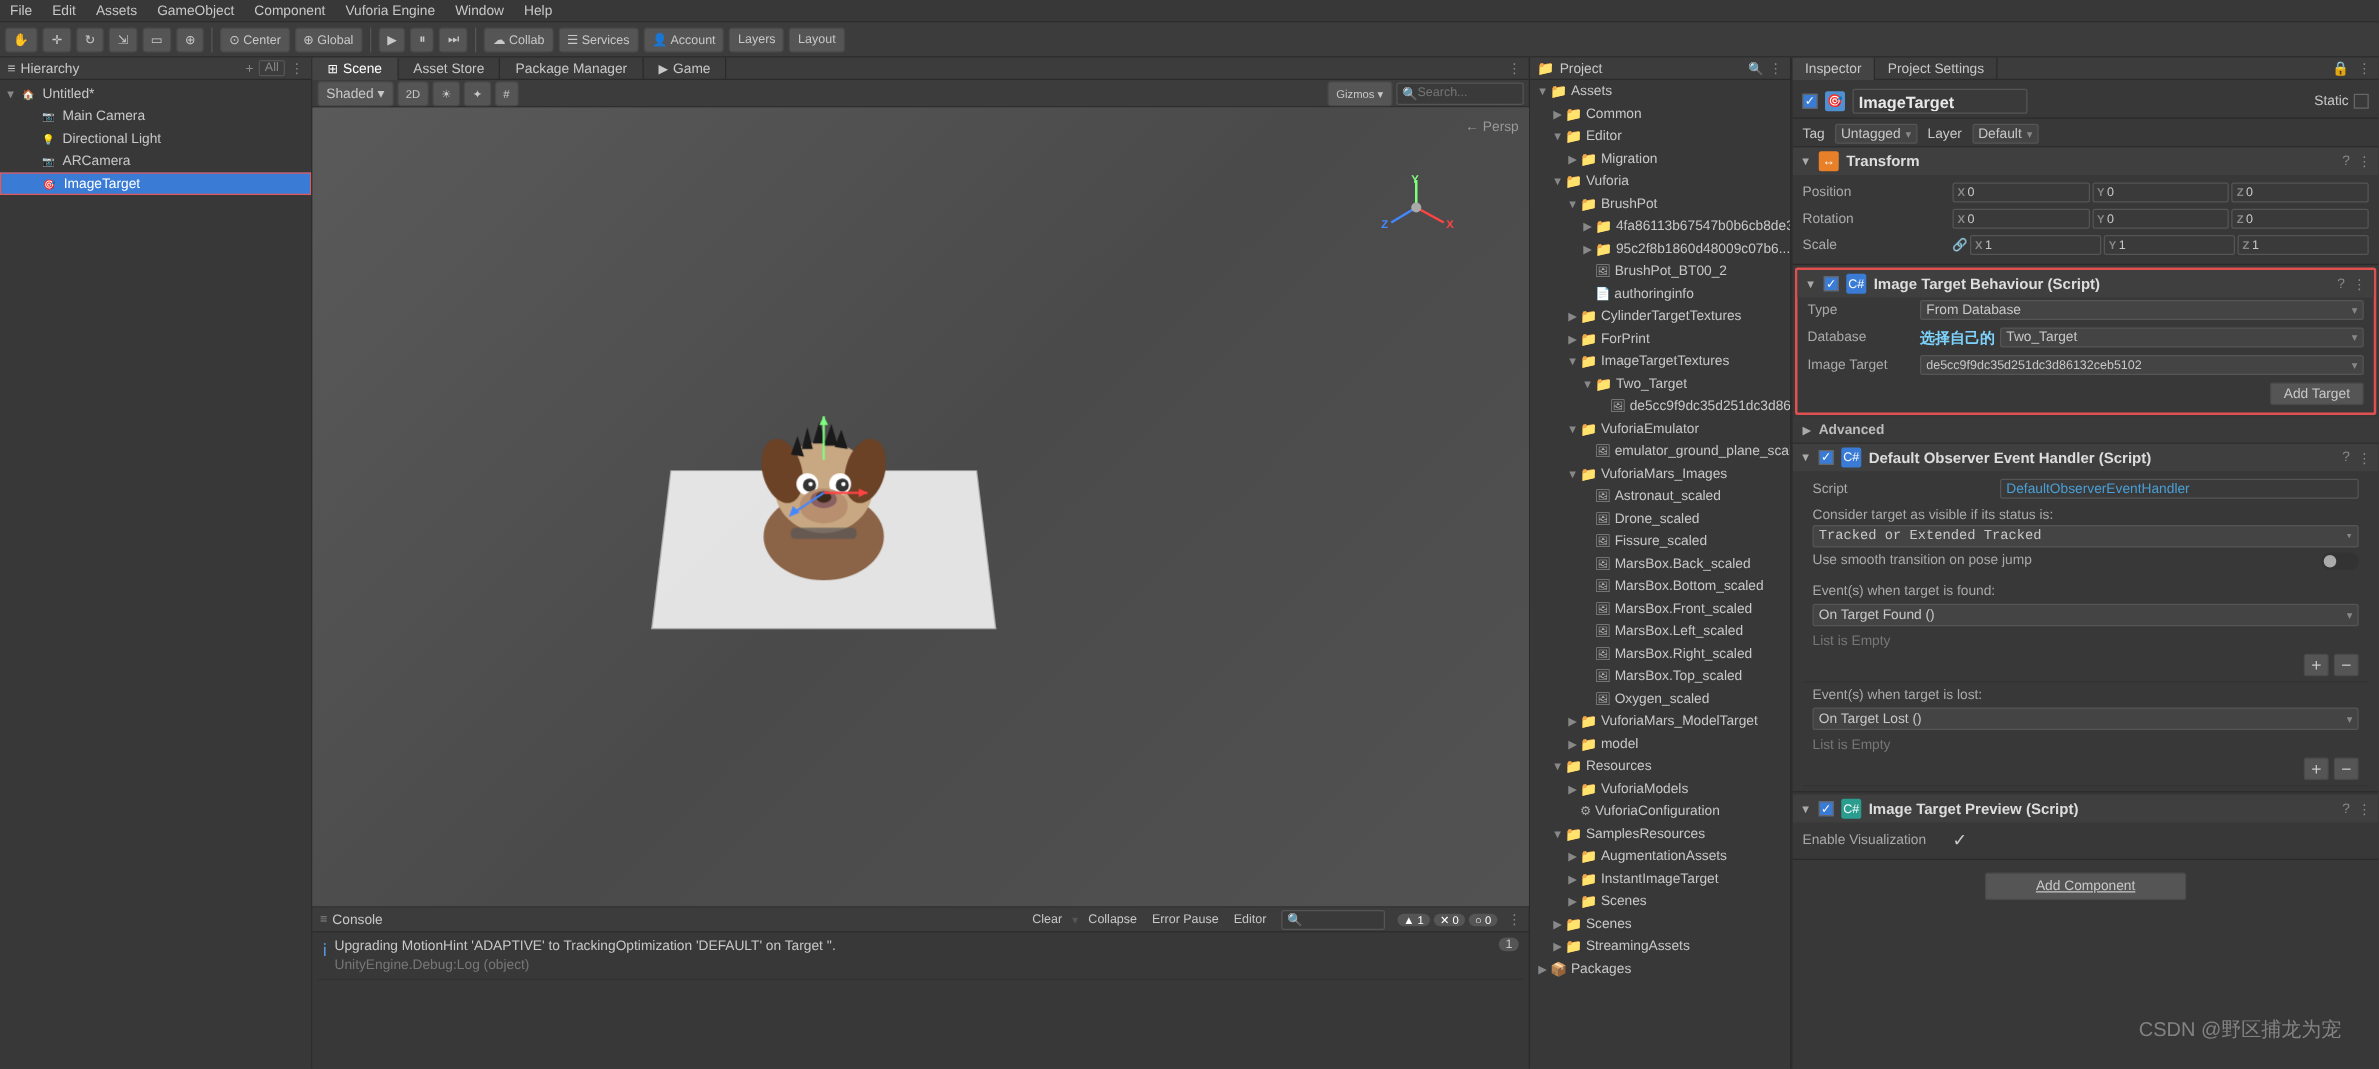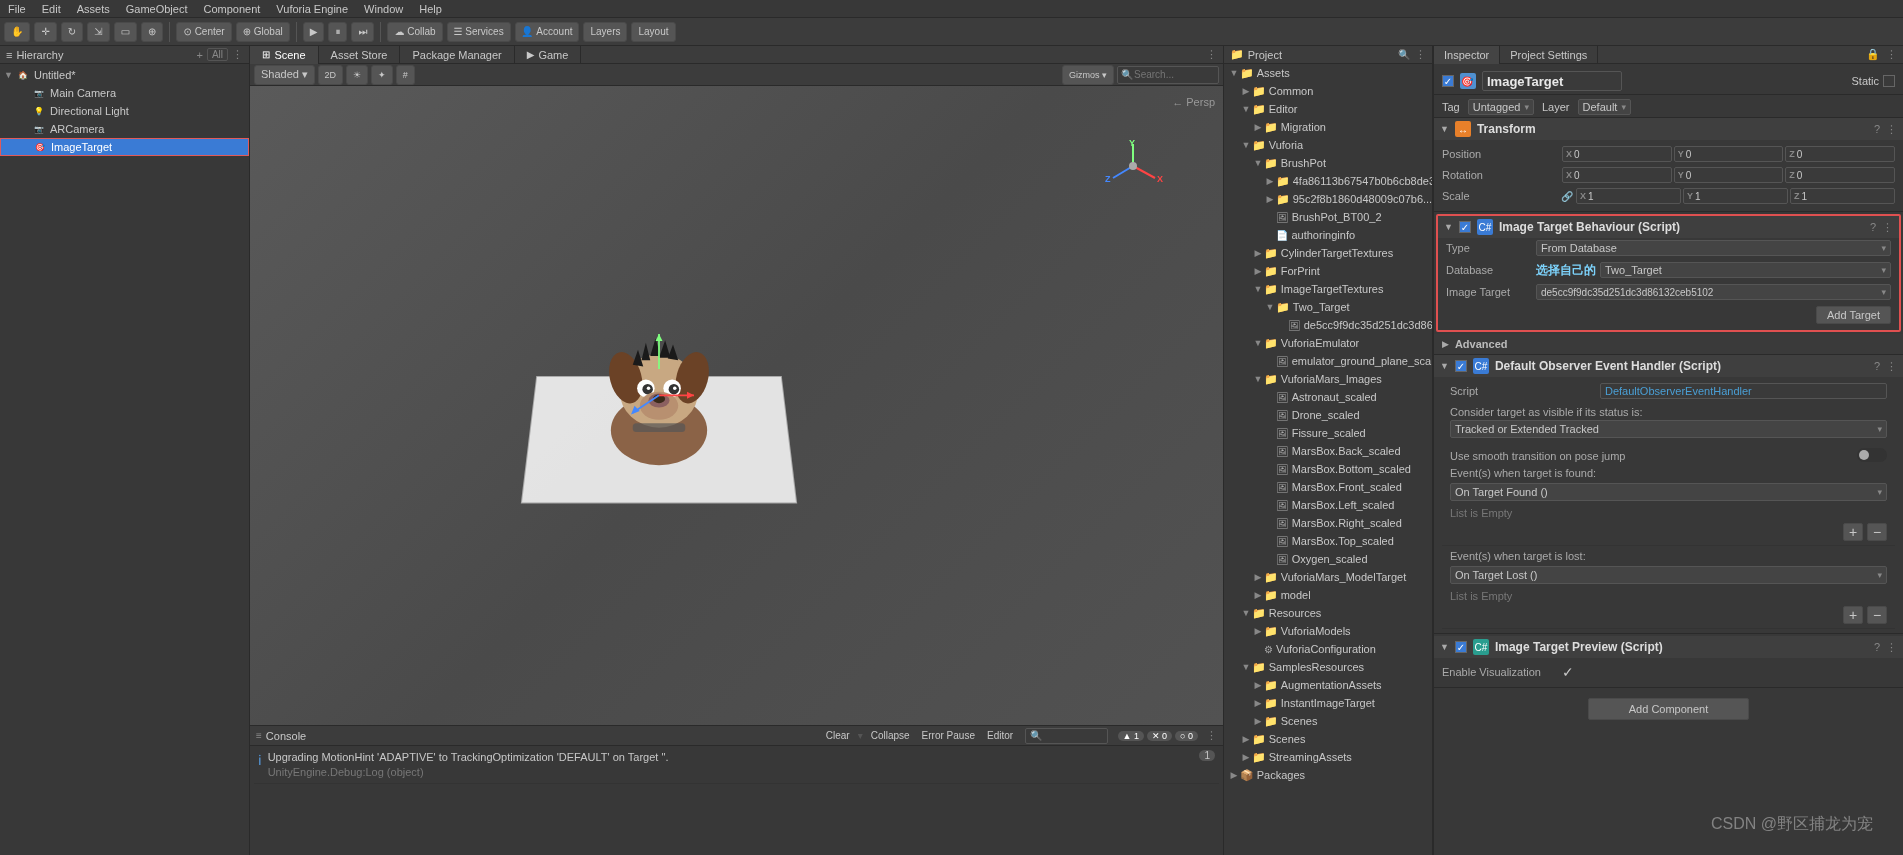--- a/index.html
+++ b/index.html
@@ -474,21 +474,21 @@
     .oeh-field {
       display: flex;
       align-items: center;
       height: 20px;
       padding: 0 8px;
       margin-bottom: 1px;
     }
     .oeh-label { width: 150px; color: #aaa; font-size: 11px; flex-shrink: 0; }
     .toggle-row {
       display: flex;
-      align-items: flex-end;
+      align-items: flex-start;
       height: 20px;
       padding: 0 8px;
       margin-bottom: 1px;
     }
     .toggle-label { flex: 1; color: #aaa; font-size: 11px; }
     .toggle-switch {
       width: 30px;
       height: 14px;
       background: #333;
       border-radius: 7px;
@@ -544,20 +544,21 @@
       display: flex;
       align-items: center;
       justify-content: center;
     }
 
     
     .add-component-section {
       padding: 8px;
       display: flex;
       justify-content: center;
+      text-decoration: underline;
     }
     .add-component-btn {
       height: 22px;
       background: #555;
       border: 1px solid #4a4a4a;
       border-radius: 2px;
       color: #c8c8c8;
       font-size: 11px;
       cursor: pointer;
       padding: 0 40px;
@@ -1253,21 +1254,21 @@
             <span class="oeh-label">Script</span>
             <div class="script-field">
               <span>DefaultObserverEventHandler</span>
             </div>
           </div>
 
           <div style="padding:4px 8px 2px;">
             <span style="font-size:11px;color:#aaa;">Consider target as visible if its status is:</span>
           </div>
           <div style="padding:0 8px 4px;">
-            <div style="height:18px;background:#444;border:1px solid #555;border-radius:2px;padding:0 4px;font-size:11px;color:#c8c8c8;display:flex;align-items:center;justify-content:space-between;cursor:pointer;">
+            <div style="height:18px;background:#444;border:1px solid #555;border-radius:2px;padding:0 4px;font-size:11px;color:#c8c8c8;display:flex;align-items:center;justify-content:space-between;cursor:pointer;font-family:Liberation Mono, monospace;">
               <span>Tracked or Extended Tracked</span>
               <span class="dropdown-arrow">▾</span>
             </div>
           </div>
 
           <div class="toggle-row">
             <span class="toggle-label">Use smooth transition on pose jump</span>
             <div class="toggle-switch">
               <div class="toggle-knob"></div>
             </div>

